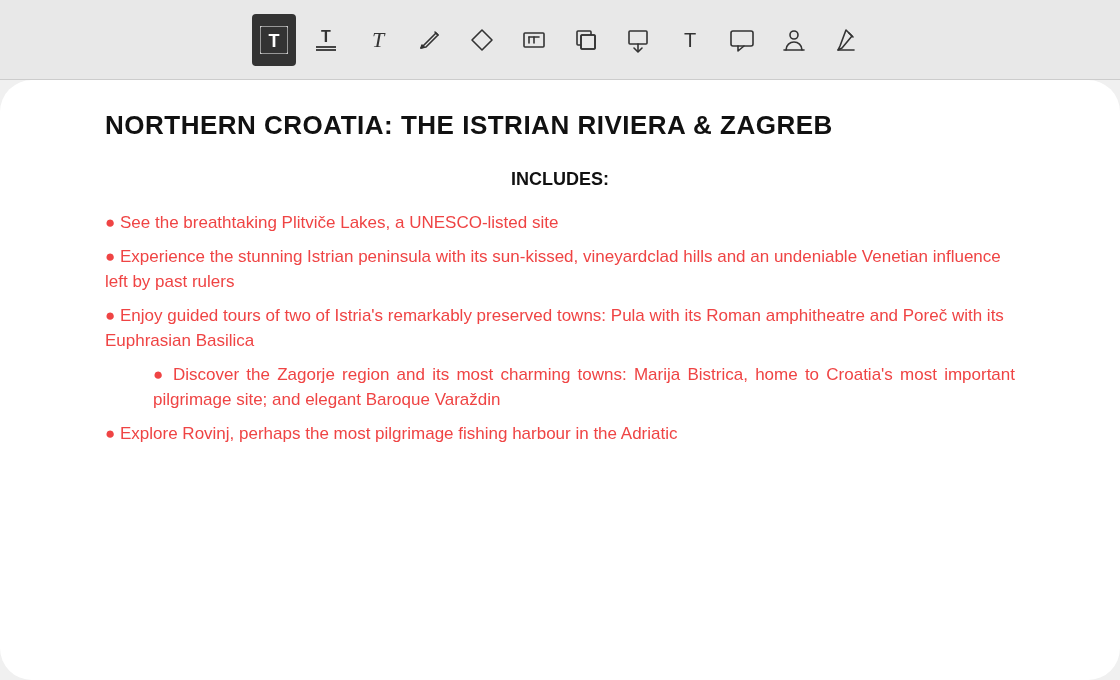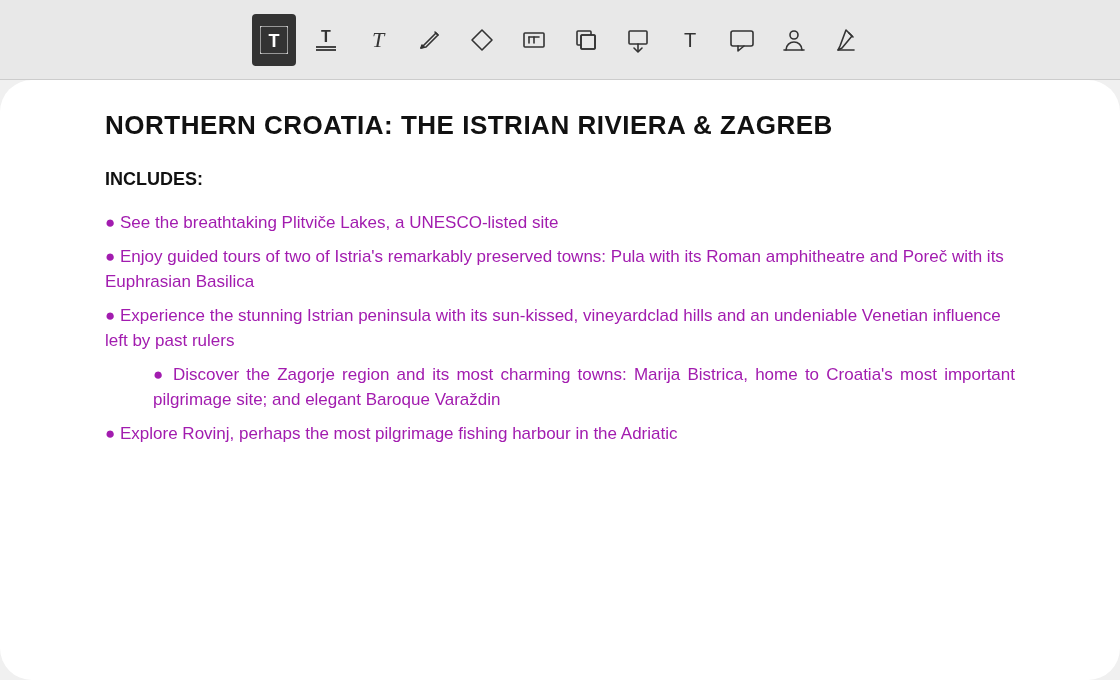--- a/index.html
+++ b/index.html
@@ -78,30 +78,31 @@
       line-height: 1.2;
       font-family: Arial, sans-serif;
     }
 
     .section-label {
       font-size: 18px;
       font-weight: 900;
       color: #111;
       margin-bottom: 20px;
       font-family: Arial, sans-serif;
+      text-align: center;
     }
 
     .bullet-list {
       list-style: none;
       padding: 0;
     }
 
     .bullet-list li {
       font-size: 17px;
-      color: #a21caf;
+      color: #ef4444;
       line-height: 1.5;
       margin-bottom: 8px;
       padding-left: 0;
       font-family: Arial, sans-serif;
     }
   </style>
 </head>
 <body>
 
 <div class="toolbar">
@@ -195,18 +196,18 @@
     </svg>
   </div>
 
 </div>
 
 <div class="content-area">
   <h1 class="main-title">NORTHERN CROATIA: THE ISTRIAN RIVIERA &amp; ZAGREB</h1>
   <p class="section-label">INCLUDES:</p>
   <ul class="bullet-list">
     <li>● See the breathtaking Plitviče Lakes, a UNESCO-listed site</li>
+    <li>● Experience the stunning Istrian peninsula with its sun-kissed, vineyardclad hills and an undeniable Venetian influence left by past rulers</li>
     <li>● Enjoy guided tours of two of Istria's remarkably preserved towns: Pula with its Roman amphitheatre and Poreč with its Euphrasian Basilica</li>
-    <li>● Experience the stunning Istrian peninsula with its sun-kissed, vineyardclad hills and an undeniable Venetian influence left by past rulers</li>
     <li style="text-align: justify; margin-left: 48px;">● Discover the Zagorje region and its most charming towns: Marija Bistrica, home to Croatia's most important pilgrimage site; and elegant Baroque Varaždin</li>
     <li>● Explore Rovinj, perhaps the most pilgrimage fishing harbour in the Adriatic</li>
   </ul>
 </div>
 
 </body></html>

